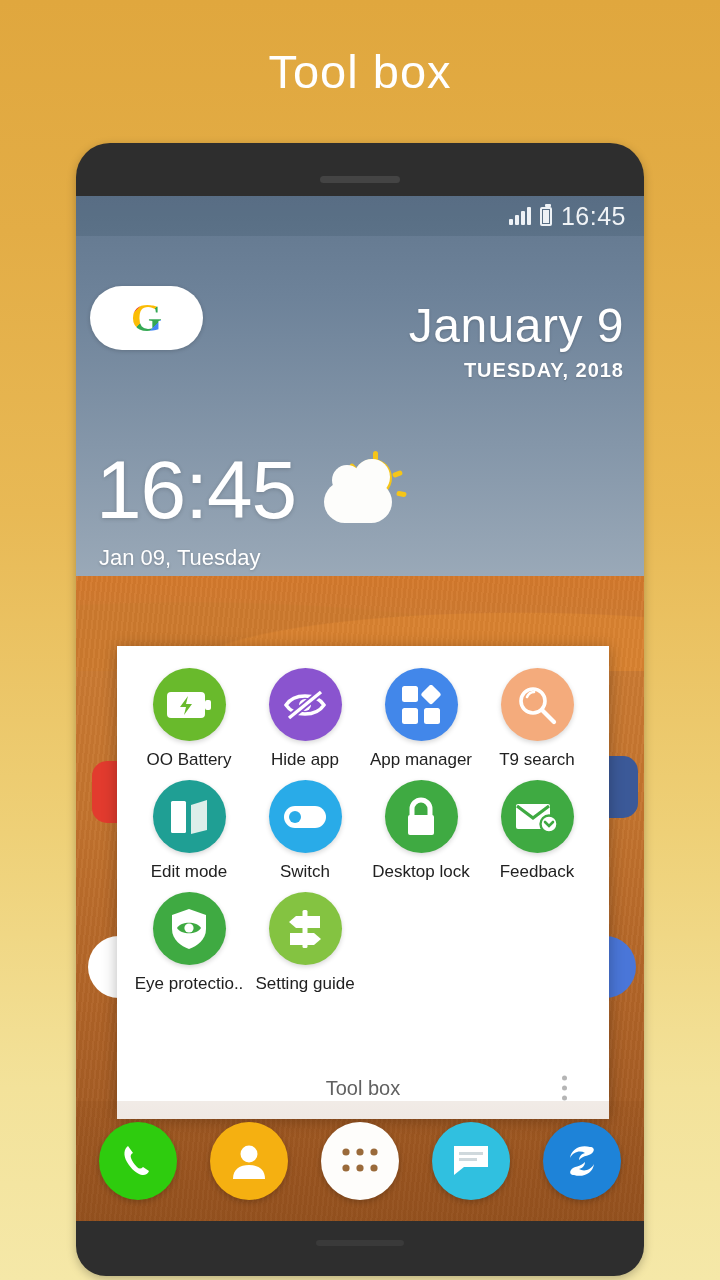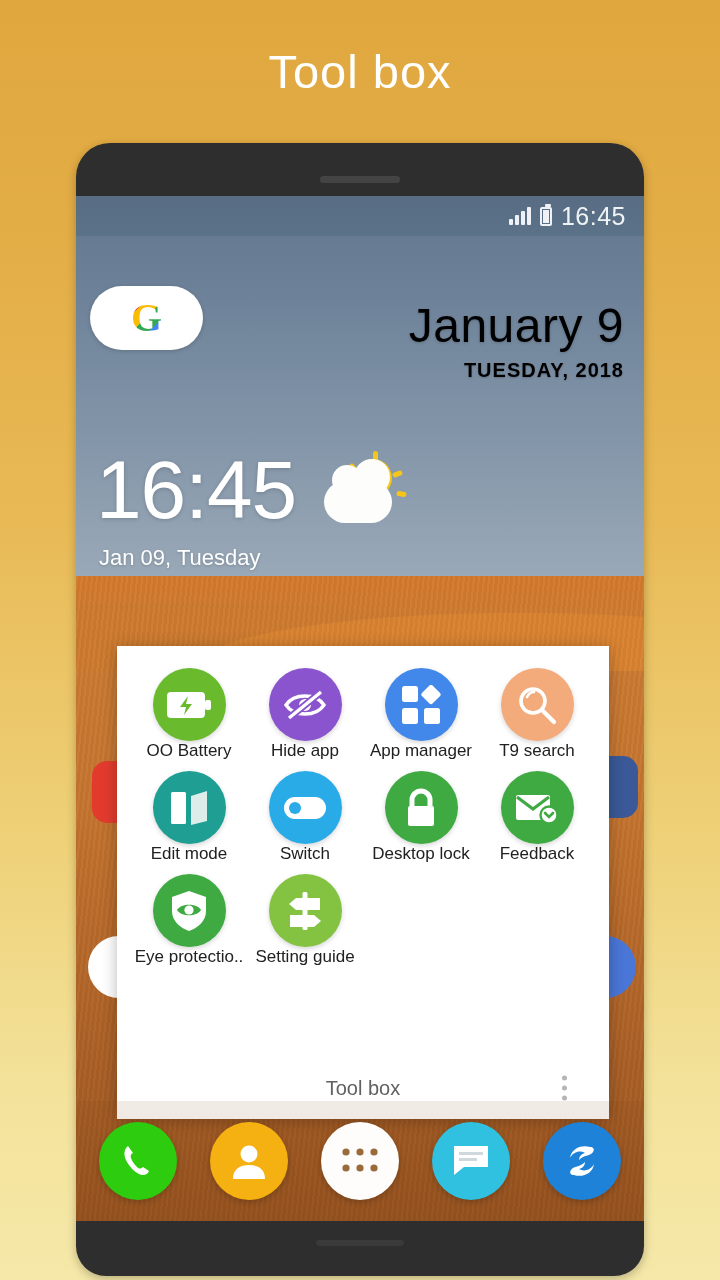--- a/index.html
+++ b/index.html
@@ -87,21 +87,21 @@
     background:#fff; display:flex; align-items:center; justify-content:center;
     box-shadow:0 1px 4px rgba(0,0,0,.18);
   }
   .glogo{ font-size:40px; font-weight:bold; line-height:1;
     background:linear-gradient(135deg,#ea4335 0 25%,#fbbc05 25% 48%,#34a853 48% 72%,#4285f4 72% 100%);
     -webkit-background-clip:text; background-clip:text; color:transparent;
     font-family:"Liberation Serif", serif;
   }
 
   
-  .datew{ position:absolute; right:20px; top:105px; text-align:right; color:#000000; }
+  .datew{ position:absolute; right:20px; top:105px; text-align:right; color:#ffffff; }
   .dw-big{ font-size:48px; font-weight:300; line-height:1.05; letter-spacing:.5px;
            text-shadow:0 1px 3px rgba(0,0,0,.18); }
   .dw-sub{ font-size:20px; font-weight:700; letter-spacing:1px; margin-top:8px;
            text-shadow:0 1px 2px rgba(0,0,0,.2); }
 
   
   .clockw{ position:absolute; left:20px; top:255px; color:#fff; }
   .cw-row{ display:flex; align-items:center; gap:28px; }
   .cw-time{ font-size:82px; font-weight:200; line-height:.95; letter-spacing:-1px;
             text-shadow:0 1px 4px rgba(0,0,0,.18); }
@@ -119,21 +119,21 @@
   
   .bgapp{ position:absolute; width:62px; height:62px; border-radius:15px; }
   .bgapp-label{ position:absolute; color:#fff; font-size:15px; text-shadow:0 1px 2px rgba(0,0,0,.4); }
 
   
   .panel{
     position:absolute; left:41px; top:450px; width:492px; height:473px;
     background:#fff; box-shadow:0 2px 14px rgba(0,0,0,.28);
   }
   .grid{ padding:22px 14px 0 14px; display:grid; grid-template-columns:repeat(4,1fr); row-gap:10px; }
-  .cell{ display:flex; flex-direction:column; align-items:center; }
+  .cell{ display:flex; flex-direction:column; align-items:center; gap:9px; }
   .ico{ width:73px; height:73px; border-radius:50%; position:relative;
         display:flex; align-items:center; justify-content:center;
         box-shadow:0 2px 5px rgba(0,0,0,.16); overflow:hidden; }
   .ico svg{ display:block; }
   .cell-label{ font-size:17px; color:#212121; white-space:nowrap; }
 
   .panel-footer{
     position:absolute; left:0; bottom:0; width:100%; height:62px;
     display:flex; align-items:center; justify-content:center; position:absolute;
   }

